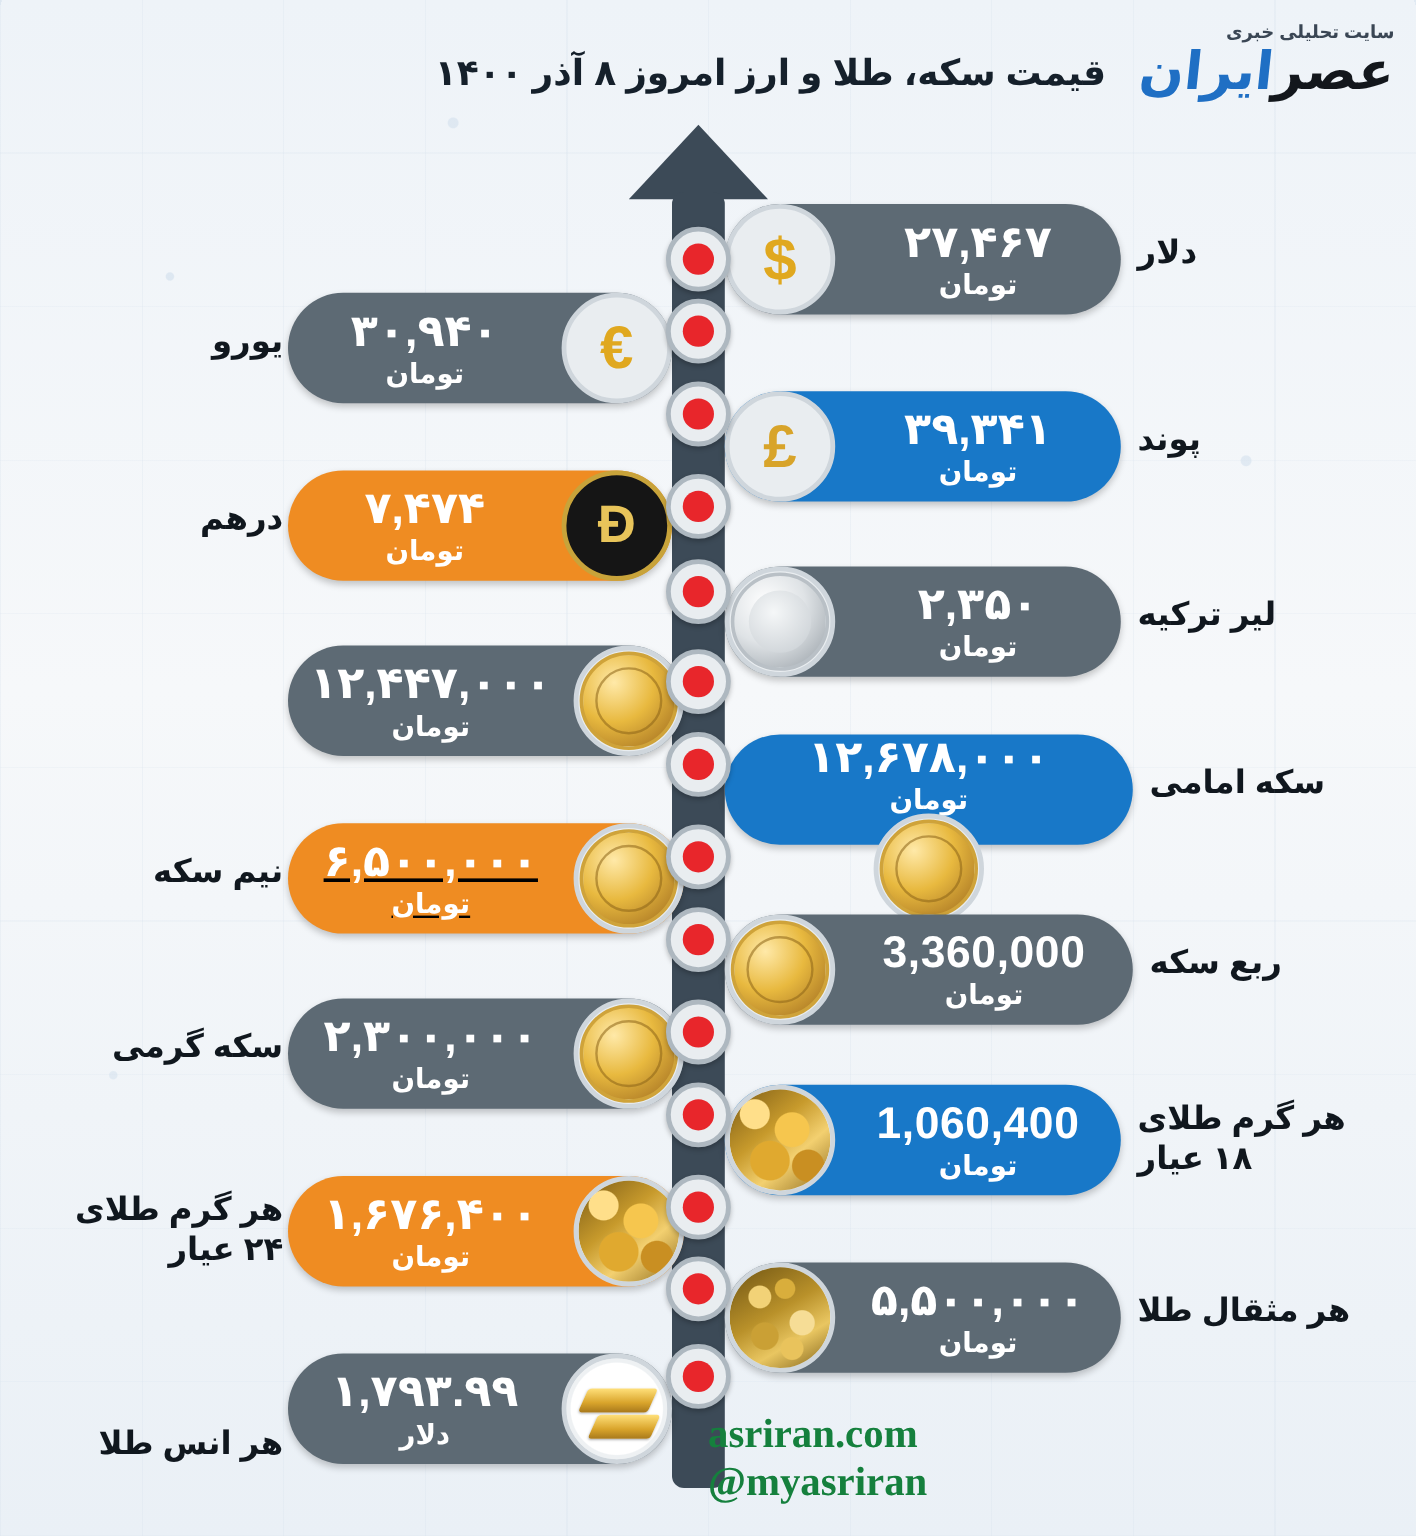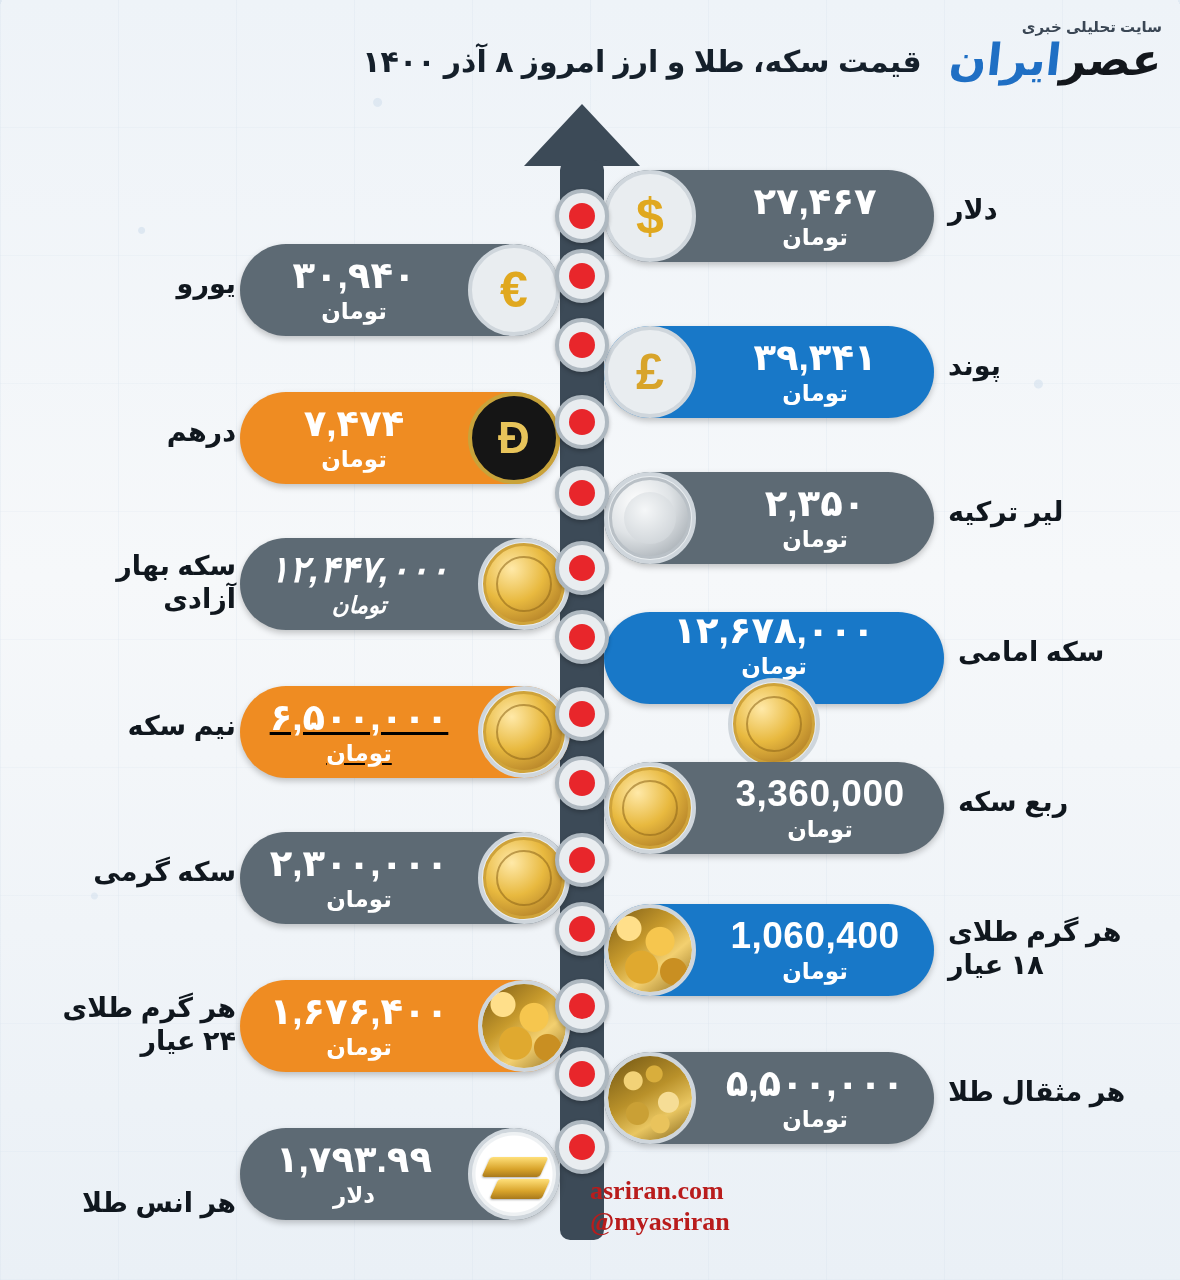--- a/index.html
+++ b/index.html
@@ -155,21 +155,21 @@
     background:linear-gradient(180deg,#ffe07a,#d9a42b 60%,#a8791c);
     transform:skewX(-24deg);
     box-shadow:0 1px 2px rgba(0,0,0,.3);
   }
   .bar-gold:before{top:26px;}
   .bar-gold:after{top:48px;left:22px;width:52px;}
 
   
   .footer{
     position:absolute;left:590px;top:1176px;text-align:left;
-    font-size:26px;color:#b91c1c;font-weight:bold;line-height:1.18;
+    font-size:34px;color:#15803d;font-weight:bold;line-height:1.18;
     font-family:"Liberation Serif",serif;
     direction:ltr;
   }
 </style>
 </head>
 <body>
 
 <div class="bg-texture"></div>
 
 <div class="title">قیمت سکه، طلا و ارز امروز ۸ آذر ۱۴۰۰</div>
@@ -260,31 +260,29 @@
         </span>
     </div>
   </div>
   <div class="label l" style="left:344px;top:24px;">لیر ترکیه</div>
 </div>
 <div class="node" style="left:555px;top:466px;">
     <i></i>
   </div>
 
 <div class="row" style="top:538px;left:240px;width:330px;">
-  <div class="pill left grey" style="width:330px;font-style:italic;">
+  <div class="pill left grey" style="width:330px;">
     <div class="badge">
       <span class="coin coin-gold" style="width:82px;height:82px;position:relative;"></span>
     </div>
     <div class="money">
       <span class="val">۱۲,۴۴۷,۰۰۰</span>
       <span class="unit">تومان</span>
     </div>
   </div>
-  <div class="label r" style="right:334px;top:12px;width:210px;">سکه بهار
-آزادی</div>
 </div>
 <div class="node" style="left:555px;top:541px;">
     <i></i>
   </div>
 
 <div class="row" style="top:612px;left:604px;width:340px;">
   <div class="pill right blue" style="width:340px;flex-direction:column;">
     <div class="money">
       <span class="val">۱۲,۶۷۸,۰۰۰</span>
       <span class="unit">تومان</span>

